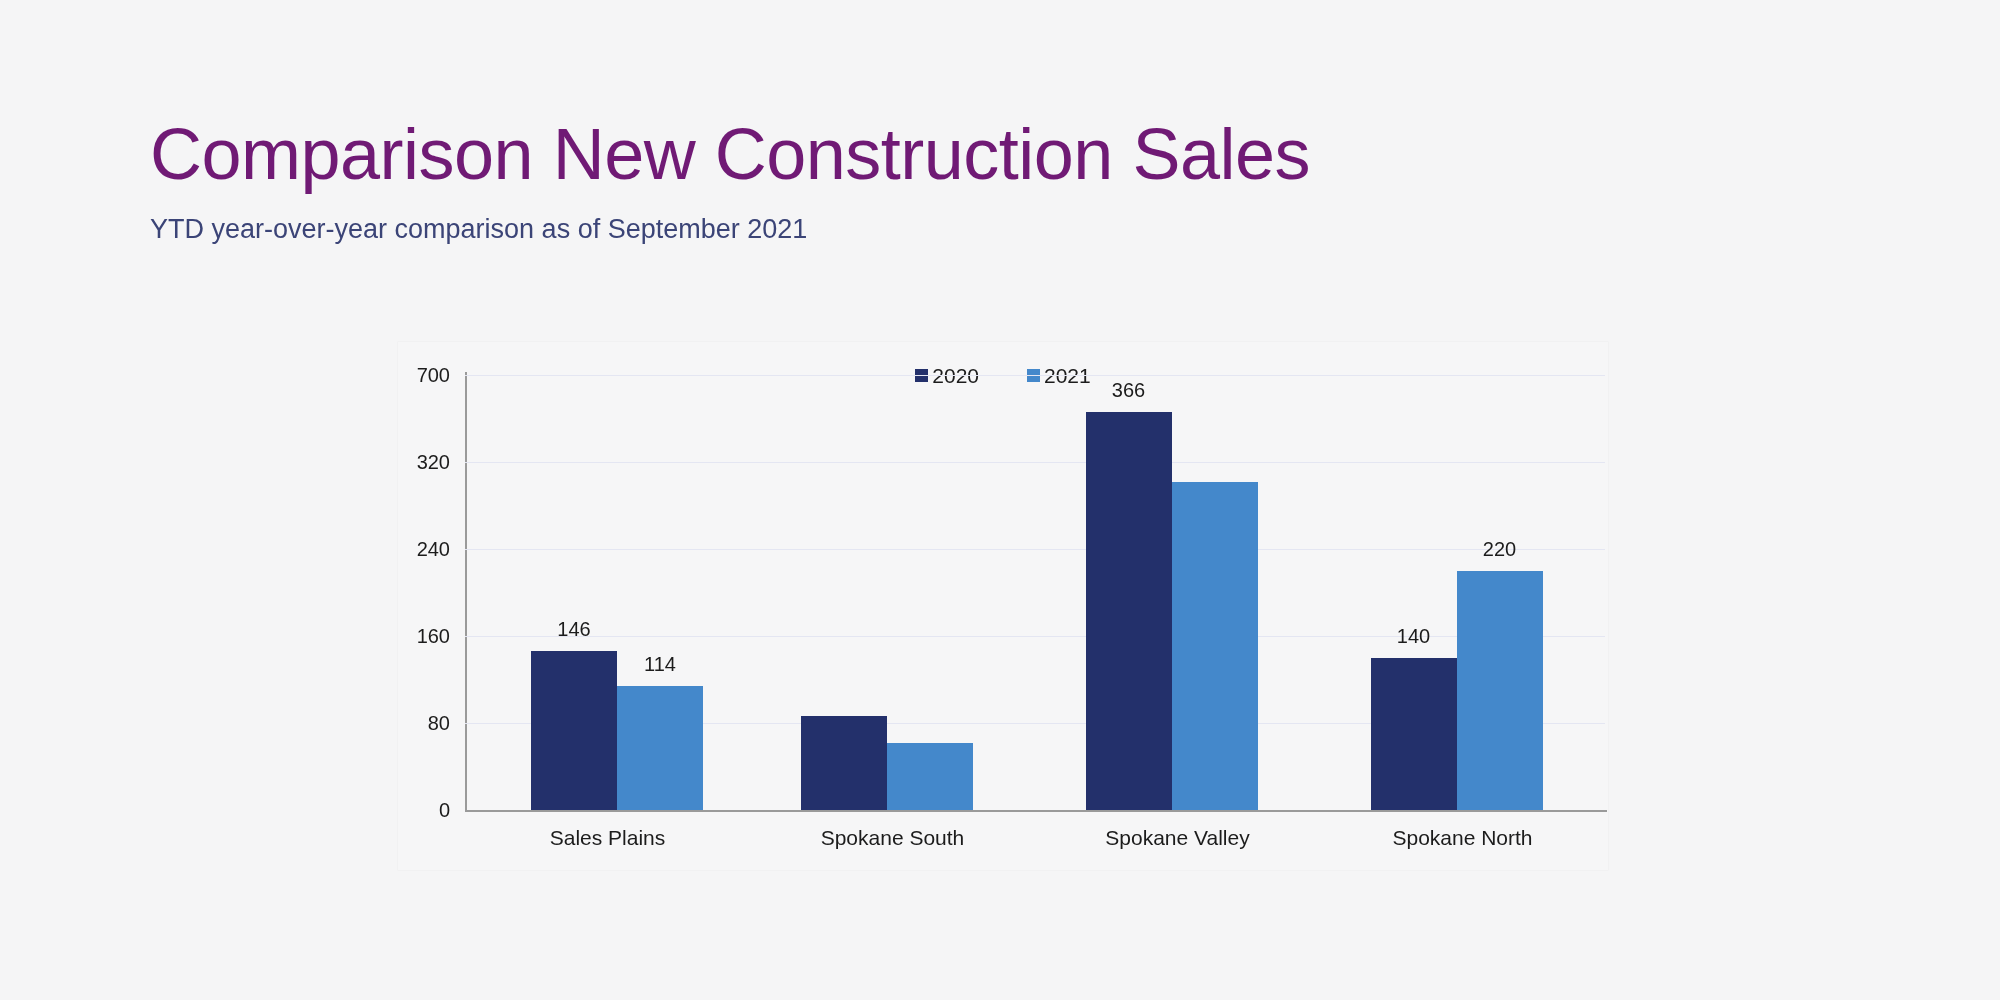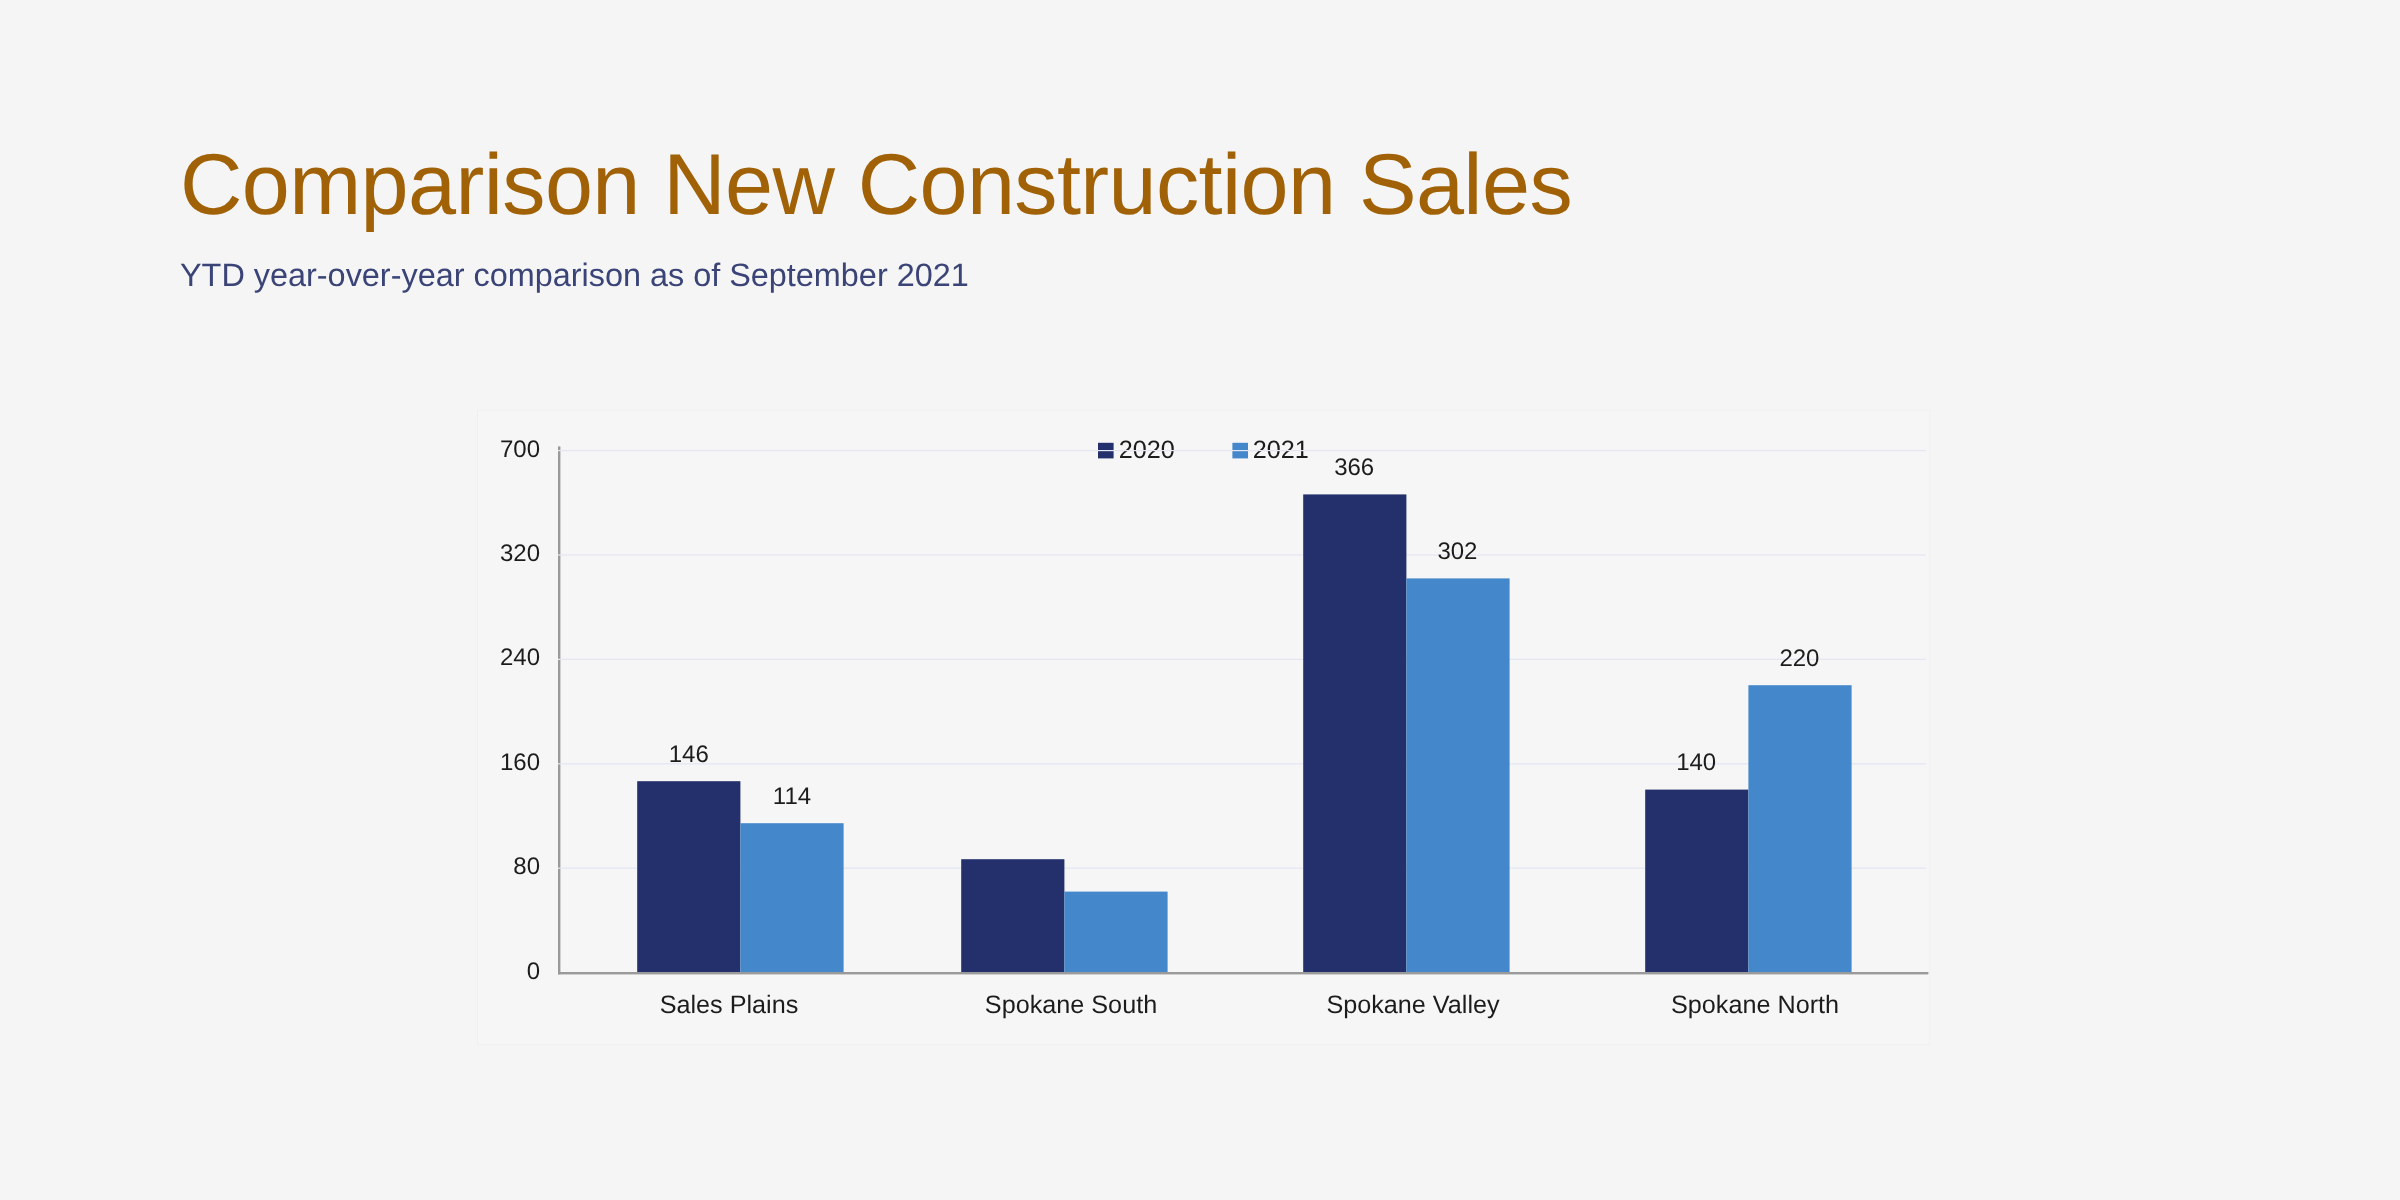--- a/index.html
+++ b/index.html
@@ -18,21 +18,21 @@
   
   #header {
     position: absolute;
     left: 150px;
     top: 118px;
     width: 1700px;
   }
   #chart-title {
     font-size: 72px;
     font-weight: 400;
-    color: #a16207;
+    color: #701a75;
     letter-spacing: -0.5px;
     line-height: 1.0;
     white-space: nowrap;
   }
   #chart-subtitle {
     font-size: 27px;
     font-weight: 400;
     color: #3b4477;
     margin-top: 26px;
     line-height: 1.0;
@@ -217,23 +217,20 @@
     <div class="group" style="left: 335.5px; width: 172px;">
       <div class="bar" style="left: 0px; width: 86px; height: 93.525px; background: rgb(35, 48, 107);"></div>
       <div class="bar" style="left: 86px; width: 86px; height: 67.425px; background: rgb(68, 136, 203);"></div>
     </div>
     <div class="group" style="left: 620.5px; width: 172px;">
       <div class="bar" style="left: 0px; width: 86px; height: 398.025px; background: rgb(35, 48, 107);"></div>
       <div class="bar" style="left: 0px; width: 86px; height: 100%; pointer-events: none;">
         <div class="bar-value" style="bottom: 408.025px;">366</div>
       </div>
       <div class="bar" style="left: 86px; width: 86px; height: 328.425px; background: rgb(68, 136, 203);"></div>
-      <div class="bar" style="left: 86px; width: 86px; height: 100%; pointer-events: none;">
-        <div class="bar-value" style="bottom: 338.425px;">302</div>
-      </div>
     </div>
     <div class="group" style="left: 905.5px; width: 172px;">
       <div class="bar" style="left: 0px; width: 86px; height: 152.25px; background: rgb(35, 48, 107);"></div>
       <div class="bar" style="left: 0px; width: 86px; height: 100%; pointer-events: none;">
         <div class="bar-value" style="bottom: 162.25px; margin-top: 47px;">140</div>
       </div>
       <div class="bar" style="left: 86px; width: 86px; height: 239.25px; background: rgb(68, 136, 203);"></div>
       <div class="bar" style="left: 86px; width: 86px; height: 100%; pointer-events: none;">
         <div class="bar-value" style="bottom: 249.25px;">220</div>
       </div>

